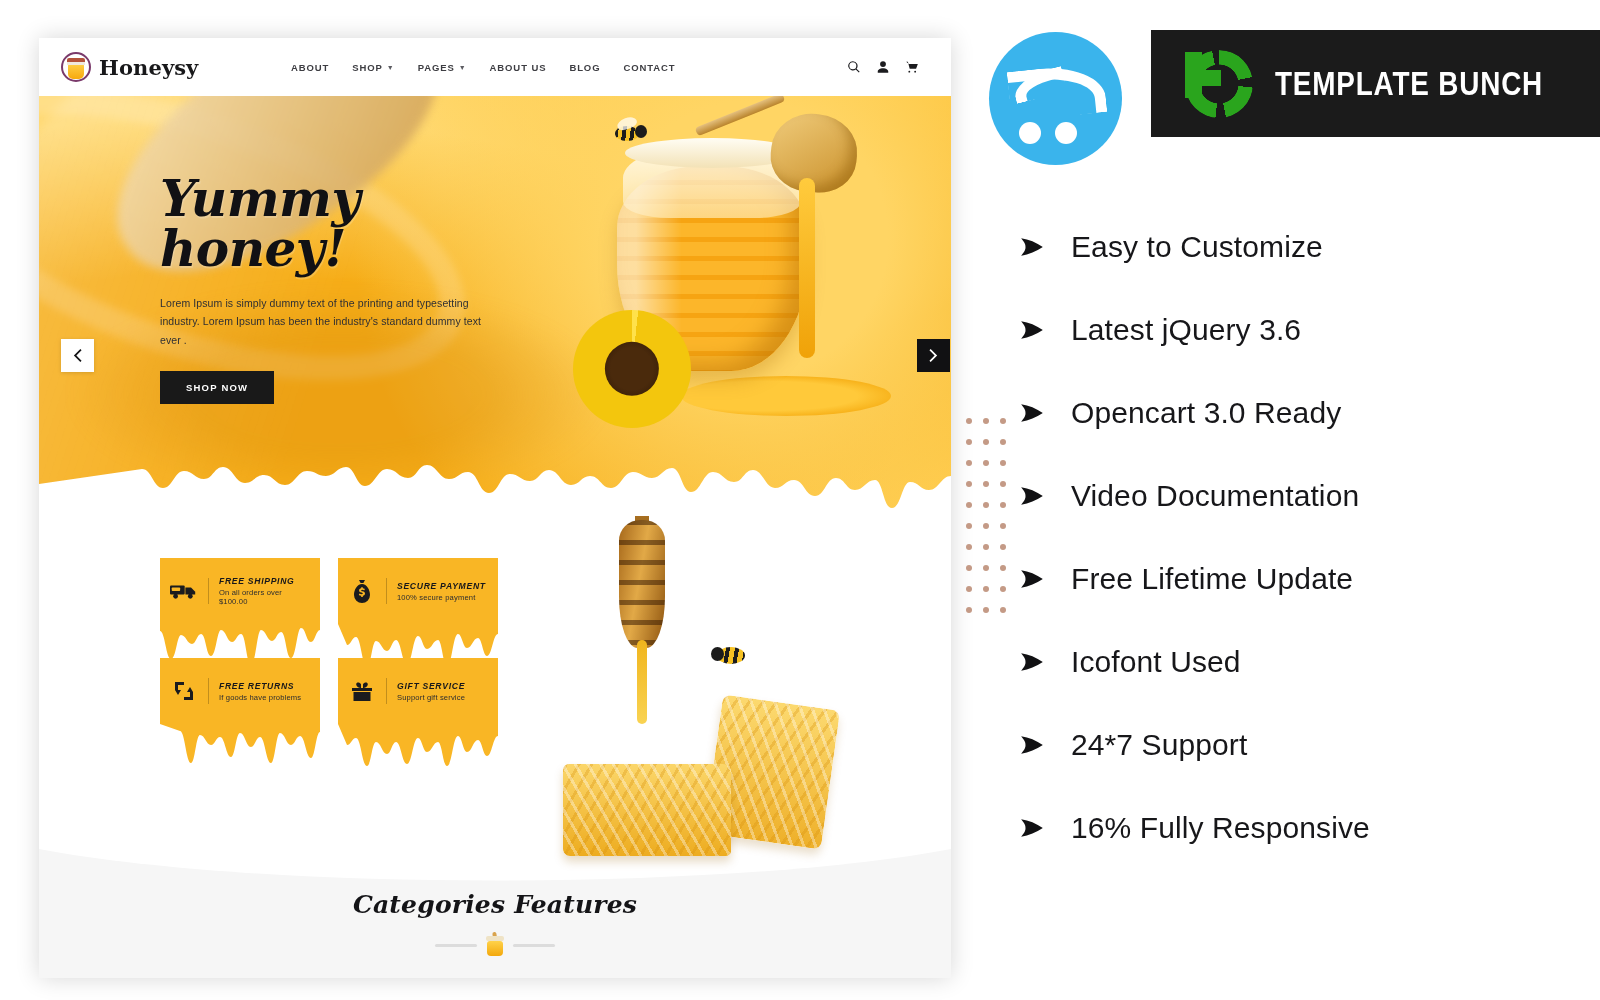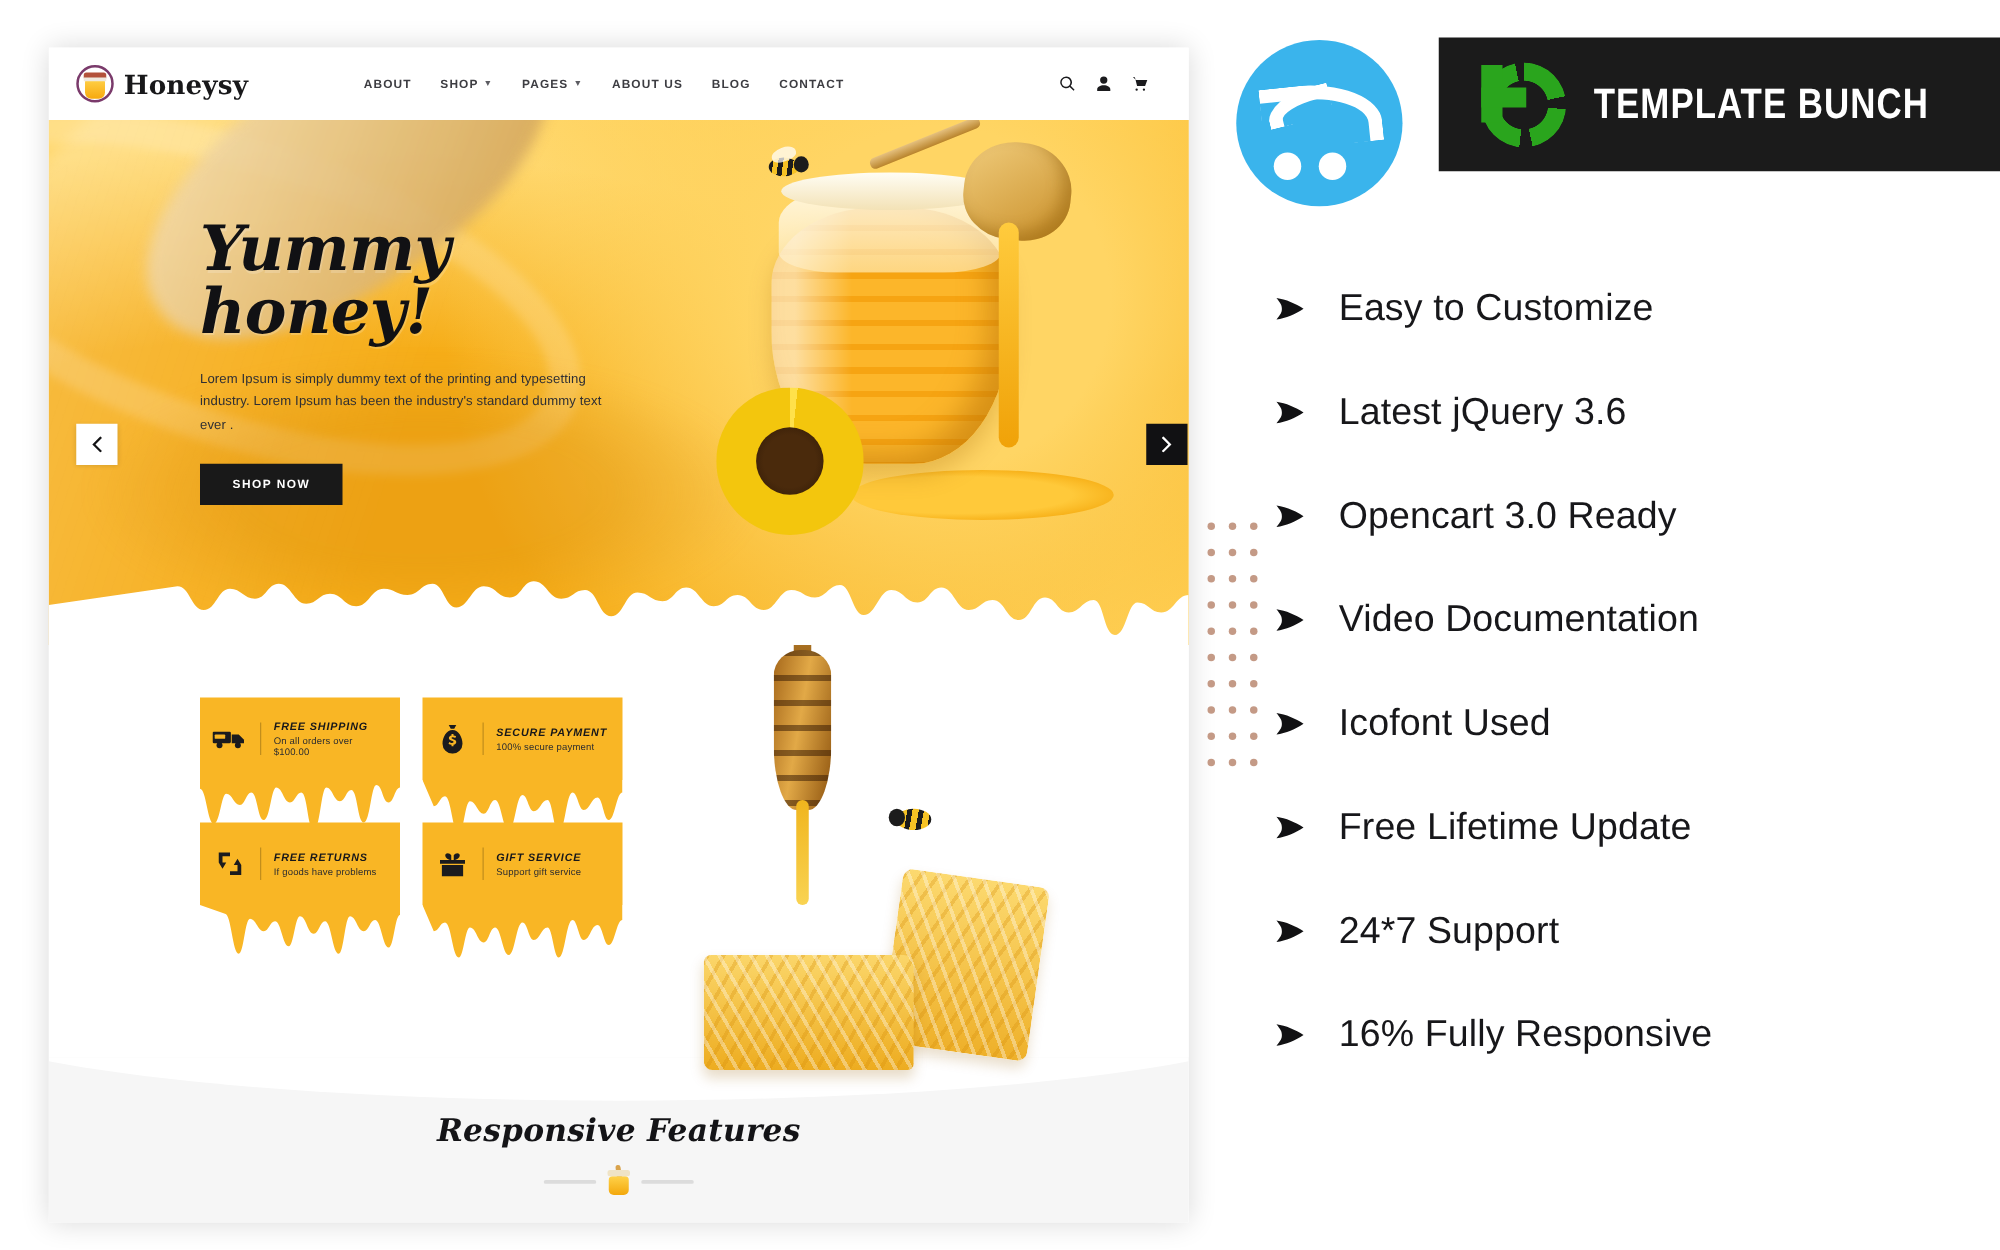--- a/index.html
+++ b/index.html
@@ -559,21 +559,21 @@
         </svg>
       </div>
 
     </div>
   </div>
 
   <div id="categories-section">
     <svg id="cat-curve" viewBox="0 0 912 44" preserveAspectRatio="none">
       <path fill="#ffffff" d="M0,0 L912,0 L912,4 C690,46 222,46 0,4 Z"></path>
     </svg>
-    <div id="categories-title">Responsive Features</div>
+    <div id="categories-title">Categories Features</div>
     <div id="cat-divider">
       <span class="div-line"></span>
       <span class="div-jar">
         <span class="s"></span>
           <span class="b"></span>
           <span class="l"></span>
       </span>
       <span class="div-line"></span>
     </div>
   </div>
@@ -669,30 +669,30 @@
       </span>
       <span class="feature-label">Video Documentation</span>
     </div>
 
     <div class="feature-item">
       <span class="bullet">
         <svg viewBox="0 0 24 24">
             <path d="M2 4c7 1 14 4 20 8-6 4-13 7-20 8 3-4 4-5 4-8s-1-4-4-8z"></path>
           </svg>
       </span>
-      <span class="feature-label">Icofont Used</span>
+      <span class="feature-label">Free Lifetime Update</span>
     </div>
 
     <div class="feature-item">
       <span class="bullet">
         <svg viewBox="0 0 24 24">
             <path d="M2 4c7 1 14 4 20 8-6 4-13 7-20 8 3-4 4-5 4-8s-1-4-4-8z"></path>
           </svg>
       </span>
-      <span class="feature-label">Free Lifetime Update</span>
+      <span class="feature-label">Icofont Used</span>
     </div>
 
     <div class="feature-item">
       <span class="bullet">
         <svg viewBox="0 0 24 24">
             <path d="M2 4c7 1 14 4 20 8-6 4-13 7-20 8 3-4 4-5 4-8s-1-4-4-8z"></path>
           </svg>
       </span>
       <span class="feature-label">24*7 Support</span>
     </div>

